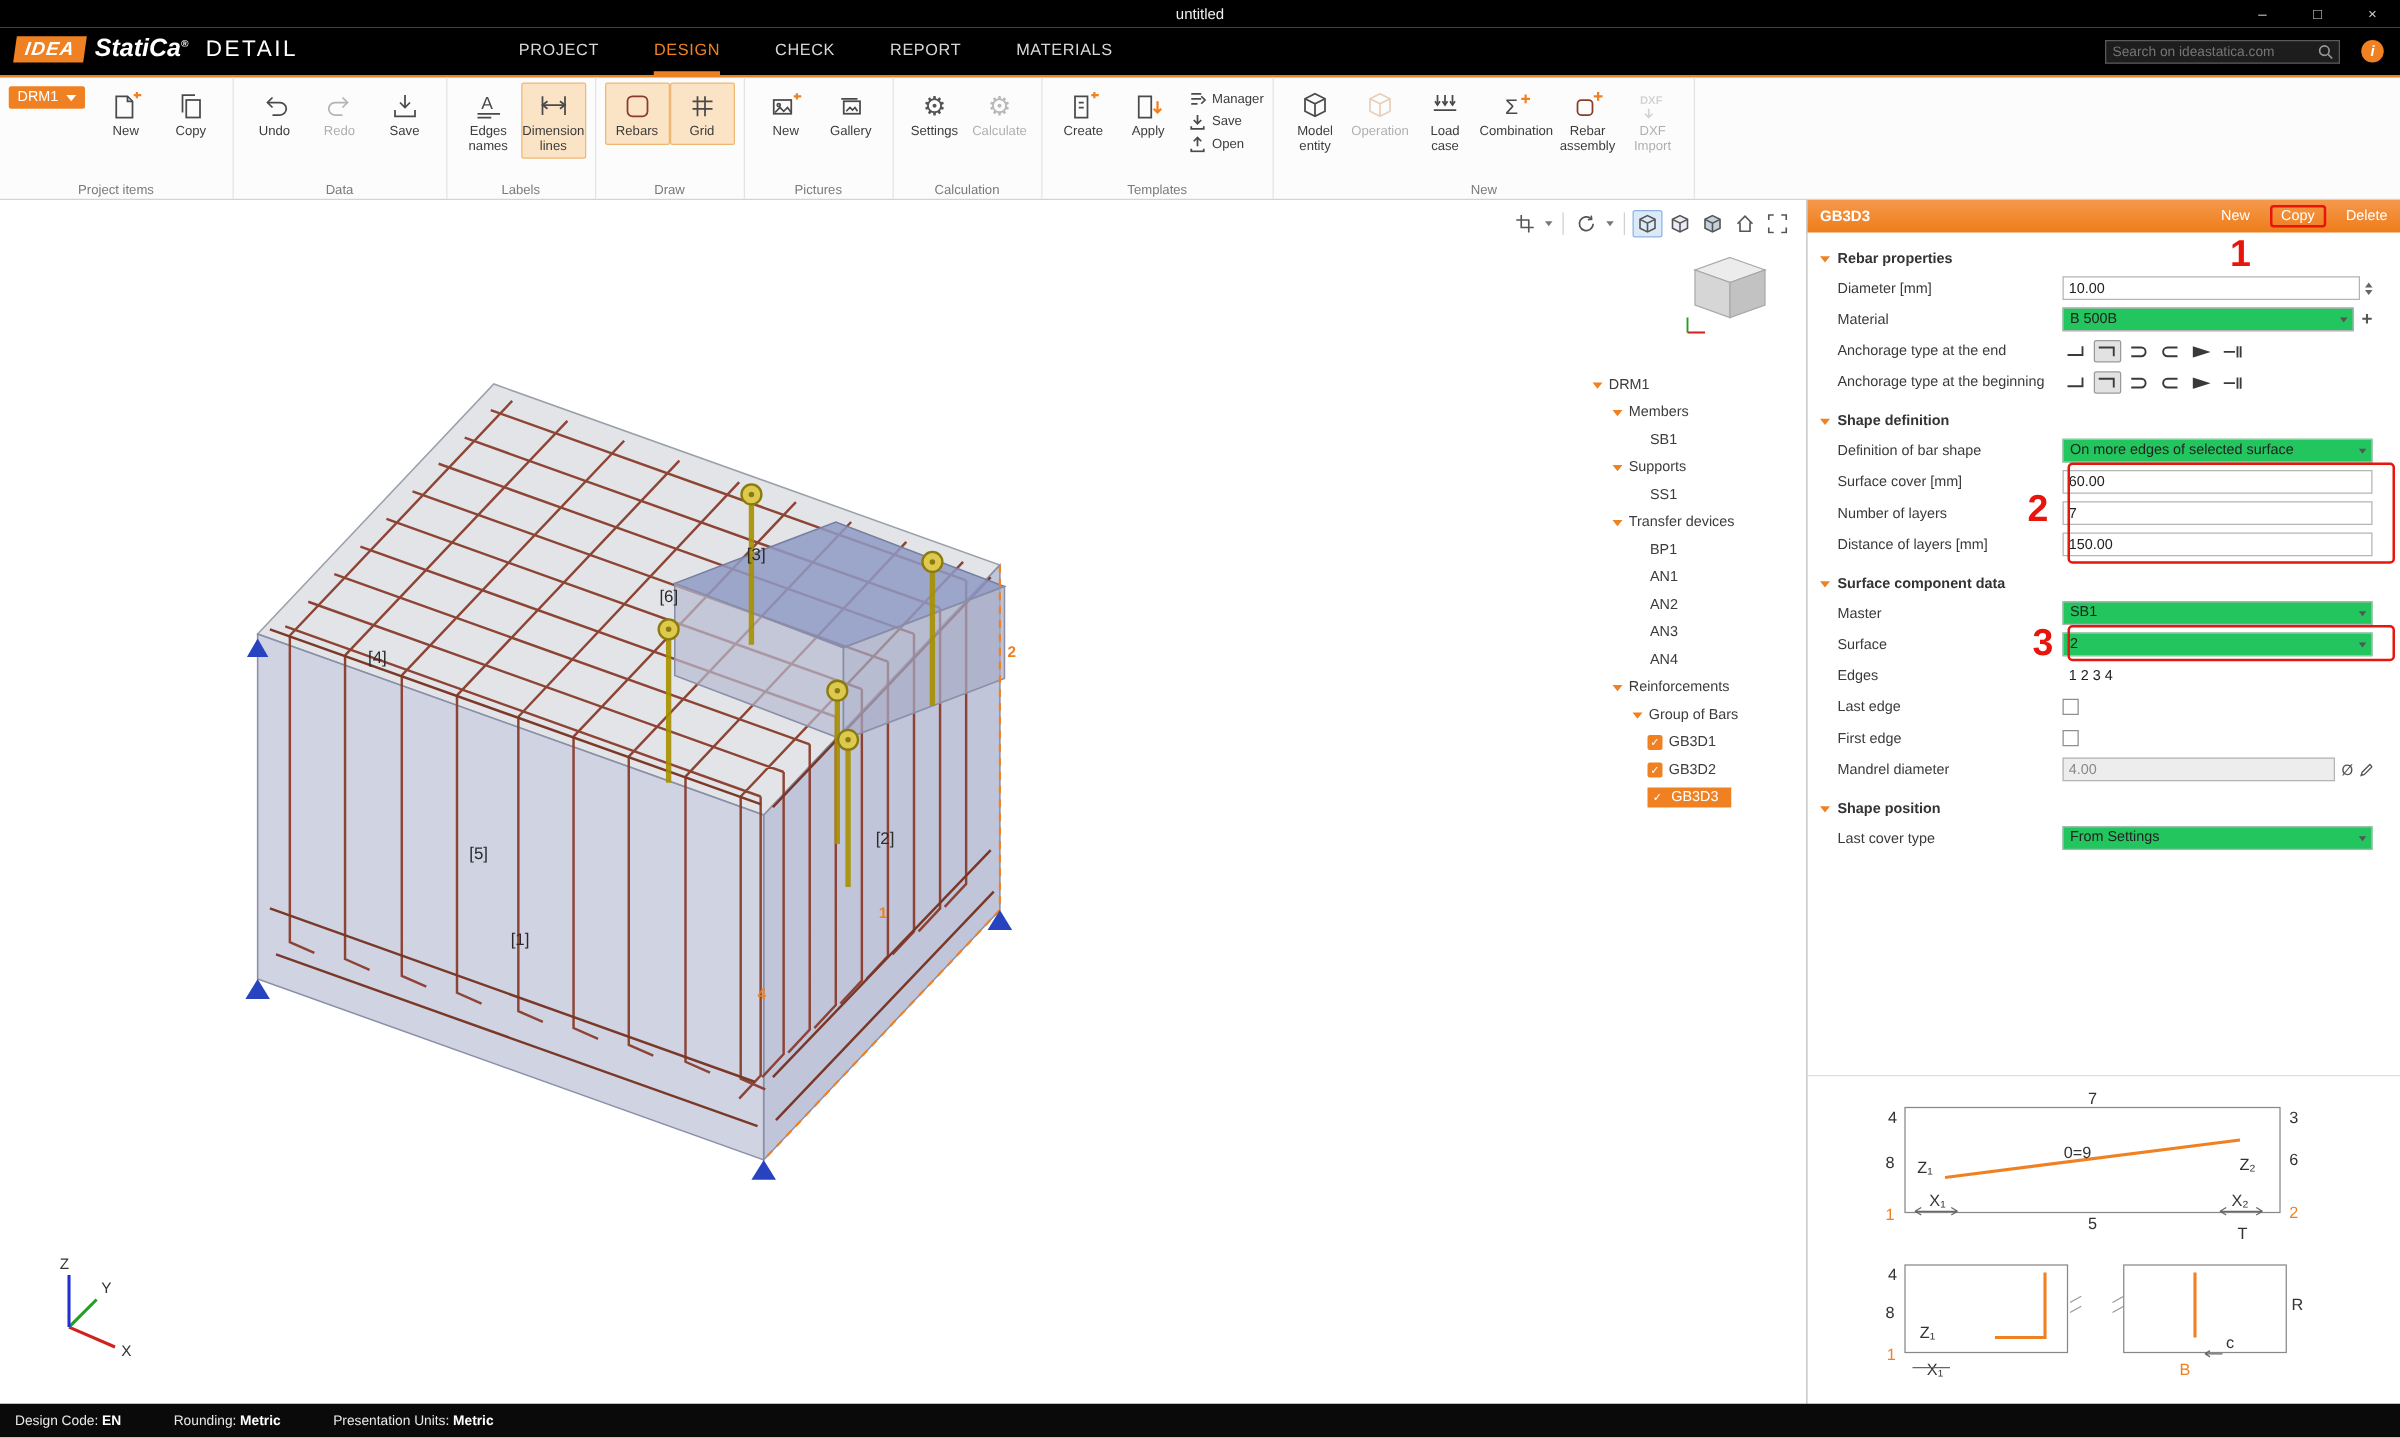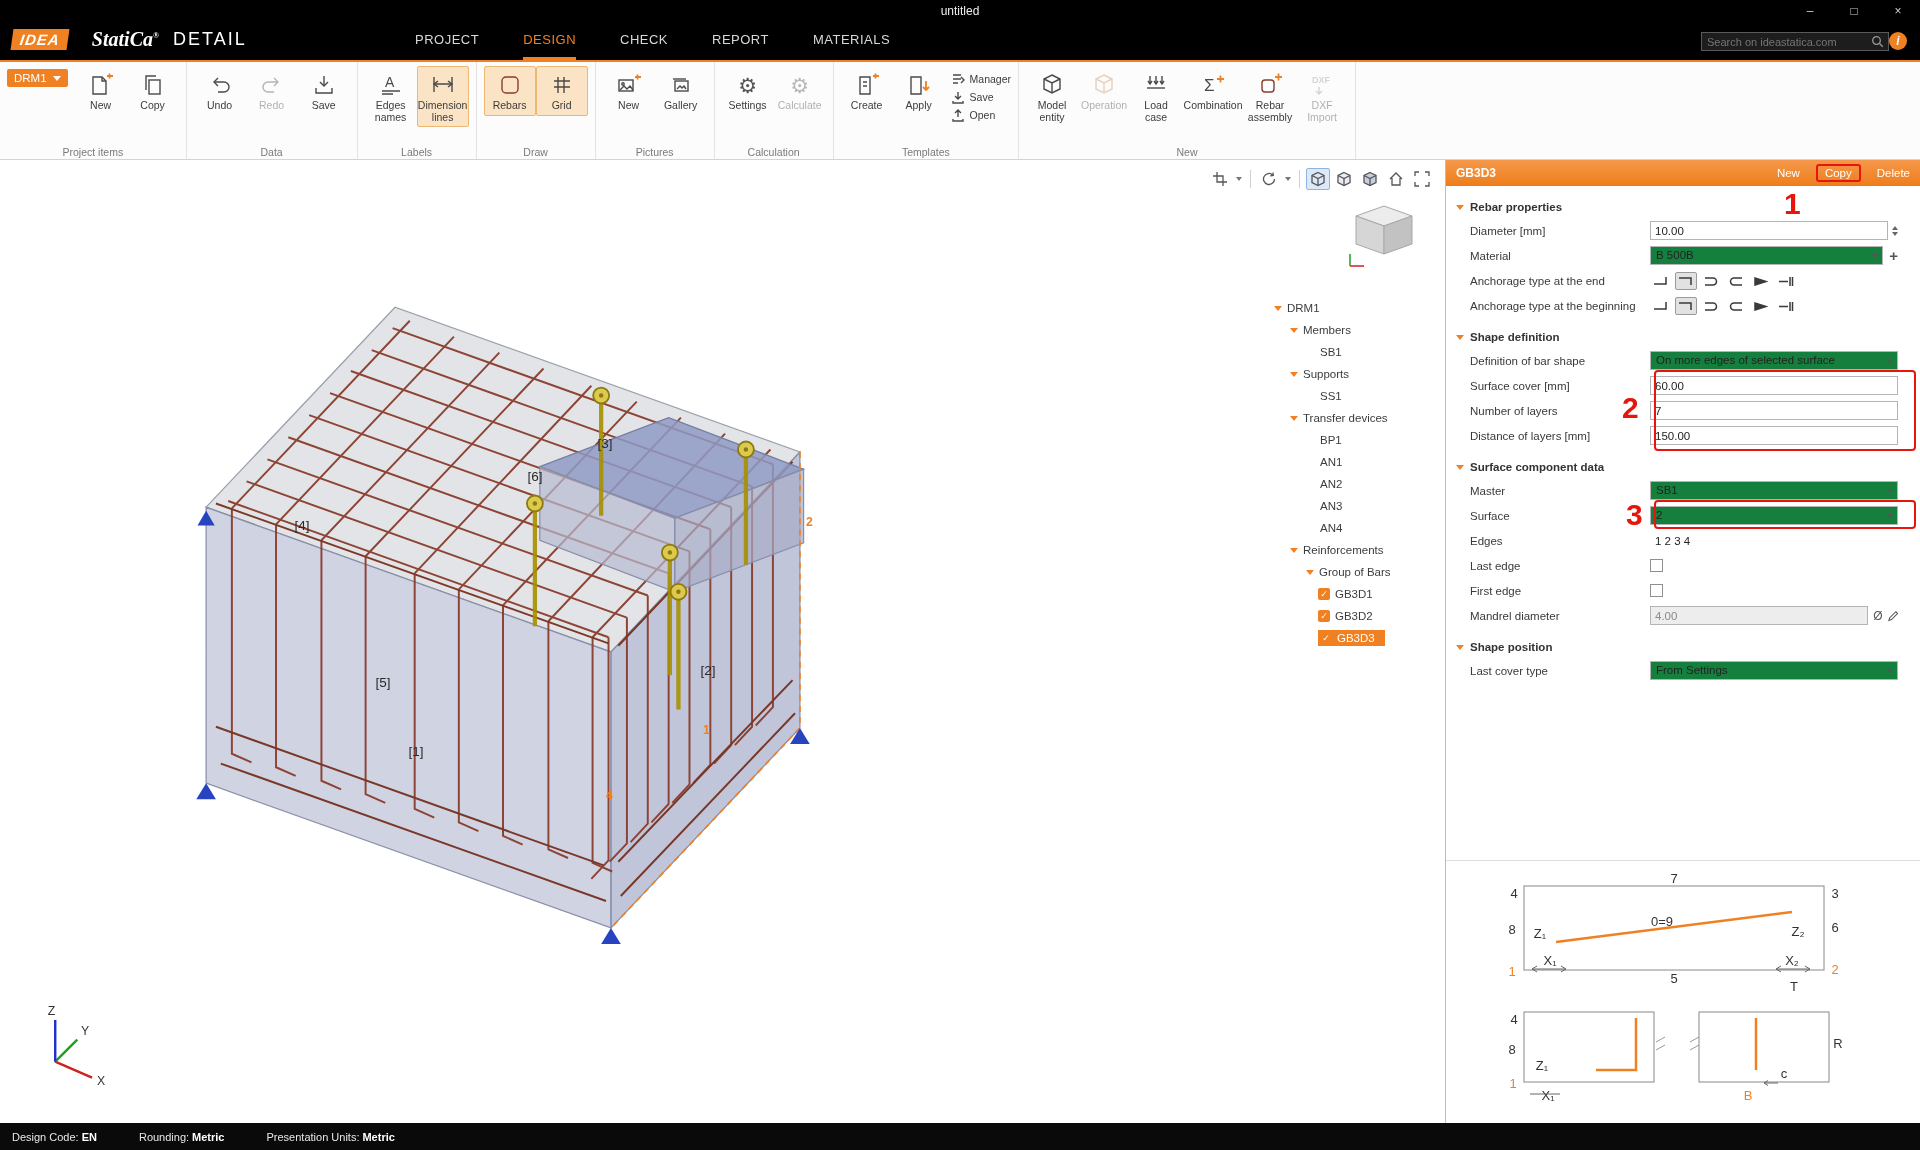--- a/index.html
+++ b/index.html
@@ -9,27 +9,27 @@
   
   .titlebar { position:absolute; left:0; top:0; width:1920px; height:22px; background:#000; }
   .tb-title { position:absolute; left:0; right:0; text-align:center; font-size:12px; line-height:22px; color:#eee; }
   .tb-controls { position:absolute; right:0; top:0; height:22px; display:flex; }
   .tb-btn { width:44px; text-align:center; line-height:22px; font-size:12px; color:#ccc; }
 
   
   .menubar { position:absolute; top:22px; left:0; width:1920px; height:38px; background:#000; }
   .logo { position:absolute; left:12px; top:6px; display:flex; align-items:center; }
   .logo-idea { background:#f08122; color:#fff; font-style:italic; font-weight:bold; font-size:15px; padding:2px 8px; transform:skewX(-8deg); letter-spacing:1px; }
-  .logo-statica { color:#fff; font-weight:bold; font-style:italic; font-size:20px; margin-left:24px;font-family:Liberation Serif, serif; }
+  .logo-statica { color:#fff; font-weight:bold; font-style:italic; font-size:20px; margin-left:8px; }
   .logo-reg { color:#fff; font-size:8px; vertical-align:super; }
   .logo-detail { color:#fff; font-size:18px; letter-spacing:2px; margin-left:14px; }
   .menus { position:absolute; left:415px; top:0; height:38px; display:flex; gap:44px; }
   .menu-item { line-height:35px; font-size:13px; color:#d8d8d8; letter-spacing:.5px; }
   .menu-item.active { color:#f08122; border-bottom:3px solid #f08122; }
-  .searchbox { position:absolute; right:31px; top:10px; width:188px; height:19px; background:#1d1d1d; border:1px solid #5a5a5a; display:flex; align-items:center; }
+  .searchbox { position:absolute; right:48px; top:10px; width:188px; height:19px; background:#1d1d1d; border:1px solid #5a5a5a; display:flex; align-items:center; }
   .searchbox input { flex:1; background:transparent; border:none; outline:none; color:#b5b5b5; font-size:11px; padding:0 5px; font-family:inherit; }
   .info-icon { position:absolute; right:13px; top:10px; width:18px; height:18px; border-radius:50%; background:#f08122; color:#fff; text-align:center; line-height:18px; font-size:12px; font-weight:bold; font-style:italic; }
 
   
   .ribbon { position:absolute; top:60px; left:0; width:1920px; height:100px; background:#fcfcfc; border-top:2px solid #f08122; border-bottom:1px solid #d4d4d4; display:flex; }
   .rgroup { position:relative; height:100%; border-right:1px solid #e3e3e3; padding:4px 7px 15px; display:flex; align-items:flex-start; }
   .grouplabel { position:absolute; bottom:1px; left:0; right:0; text-align:center; font-size:10.5px; color:#7a7a7a; white-space:nowrap; }
   .drm-btn { background:#f08122; color:#fff; font-size:11.5px; padding:3px 7px; border-radius:2px; margin:3px 7px 0 0; display:flex; align-items:center; gap:6px; }
   .wchev { width:0; height:0; border-left:4px solid transparent; border-right:4px solid transparent; border-top:5px solid #fff; }
   .rbtn { width:52px; display:flex; flex-direction:column; align-items:center; padding:3px 1px; border:1px solid transparent; border-radius:2px; }
@@ -72,21 +72,21 @@
   .phead-actions { margin-left:auto; display:flex; align-items:center; gap:16px; font-size:11.5px; }
   .copy-wrap { border:2.5px solid #e8150c; border-radius:3px; padding:1px 7px; margin:-3px 0; }
   .pbody { position:relative; padding-top:10px; }
   .psec { height:22px; display:flex; align-items:center; gap:6px; padding-left:10px; font-size:11.5px; font-weight:bold; color:#333; }
   .schev { width:0; height:0; border-left:4px solid transparent; border-right:4px solid transparent; border-top:5px solid #f08122; }
   .prow { height:25px; display:flex; align-items:center; }
   .plabel { width:204px; padding-left:24px; font-size:11.5px; color:#3a3a3a; white-space:nowrap; }
   .pctl { width:258px; display:flex; align-items:center; position:relative; padding-right:10px; }
   input.pin { width:100%; height:19px; border:1px solid #b4b4b4; font-size:11.5px; padding:0 4px; font-family:inherit; color:#222; background:#fff; }
   input.pin:disabled, .pdisabled { background:#ededed; color:#8a8a8a; }
-  .pselect { flex:1; height:19px; border:1px solid #b4b4b4; font-size:11.5px; padding:0 16px 0 5px; position:relative; background:#15803d; line-height:17px; color:#222; white-space:nowrap; overflow:hidden; }
+  .pselect { flex:1; height:19px; border:1px solid #b4b4b4; font-size:11.5px; padding:0 16px 0 5px; position:relative; background:#22c55e; line-height:17px; color:#222; white-space:nowrap; overflow:hidden; }
   .selchev { position:absolute; right:4px; top:7px; width:0; height:0; border-left:3.5px solid transparent; border-right:3.5px solid transparent; border-top:4.5px solid #555; }
   .spin { display:flex; flex-direction:column; gap:2px; margin-left:4px; }
   .sup { width:0; height:0; border-left:3.5px solid transparent; border-right:3.5px solid transparent; border-bottom:4.5px solid #666; }
   .sdn { width:0; height:0; border-left:3.5px solid transparent; border-right:3.5px solid transparent; border-top:4.5px solid #666; }
   .plus { font-size:15px; color:#555; margin-left:6px; font-weight:bold; }
   .checkbox { width:13px; height:13px; border:1px solid #8f8f8f; background:#fff; }
   .anchrow { display:flex; gap:3px; }
   .anch { width:22px; height:18px; display:flex; align-items:center; justify-content:center; border:1px solid transparent; border-radius:2px; }
   .anch svg { stroke:#3a3a3a; stroke-width:1.5; fill:none; }
   .anch.sel { background:#e2e2e2; border-color:#9a9a9a; }

